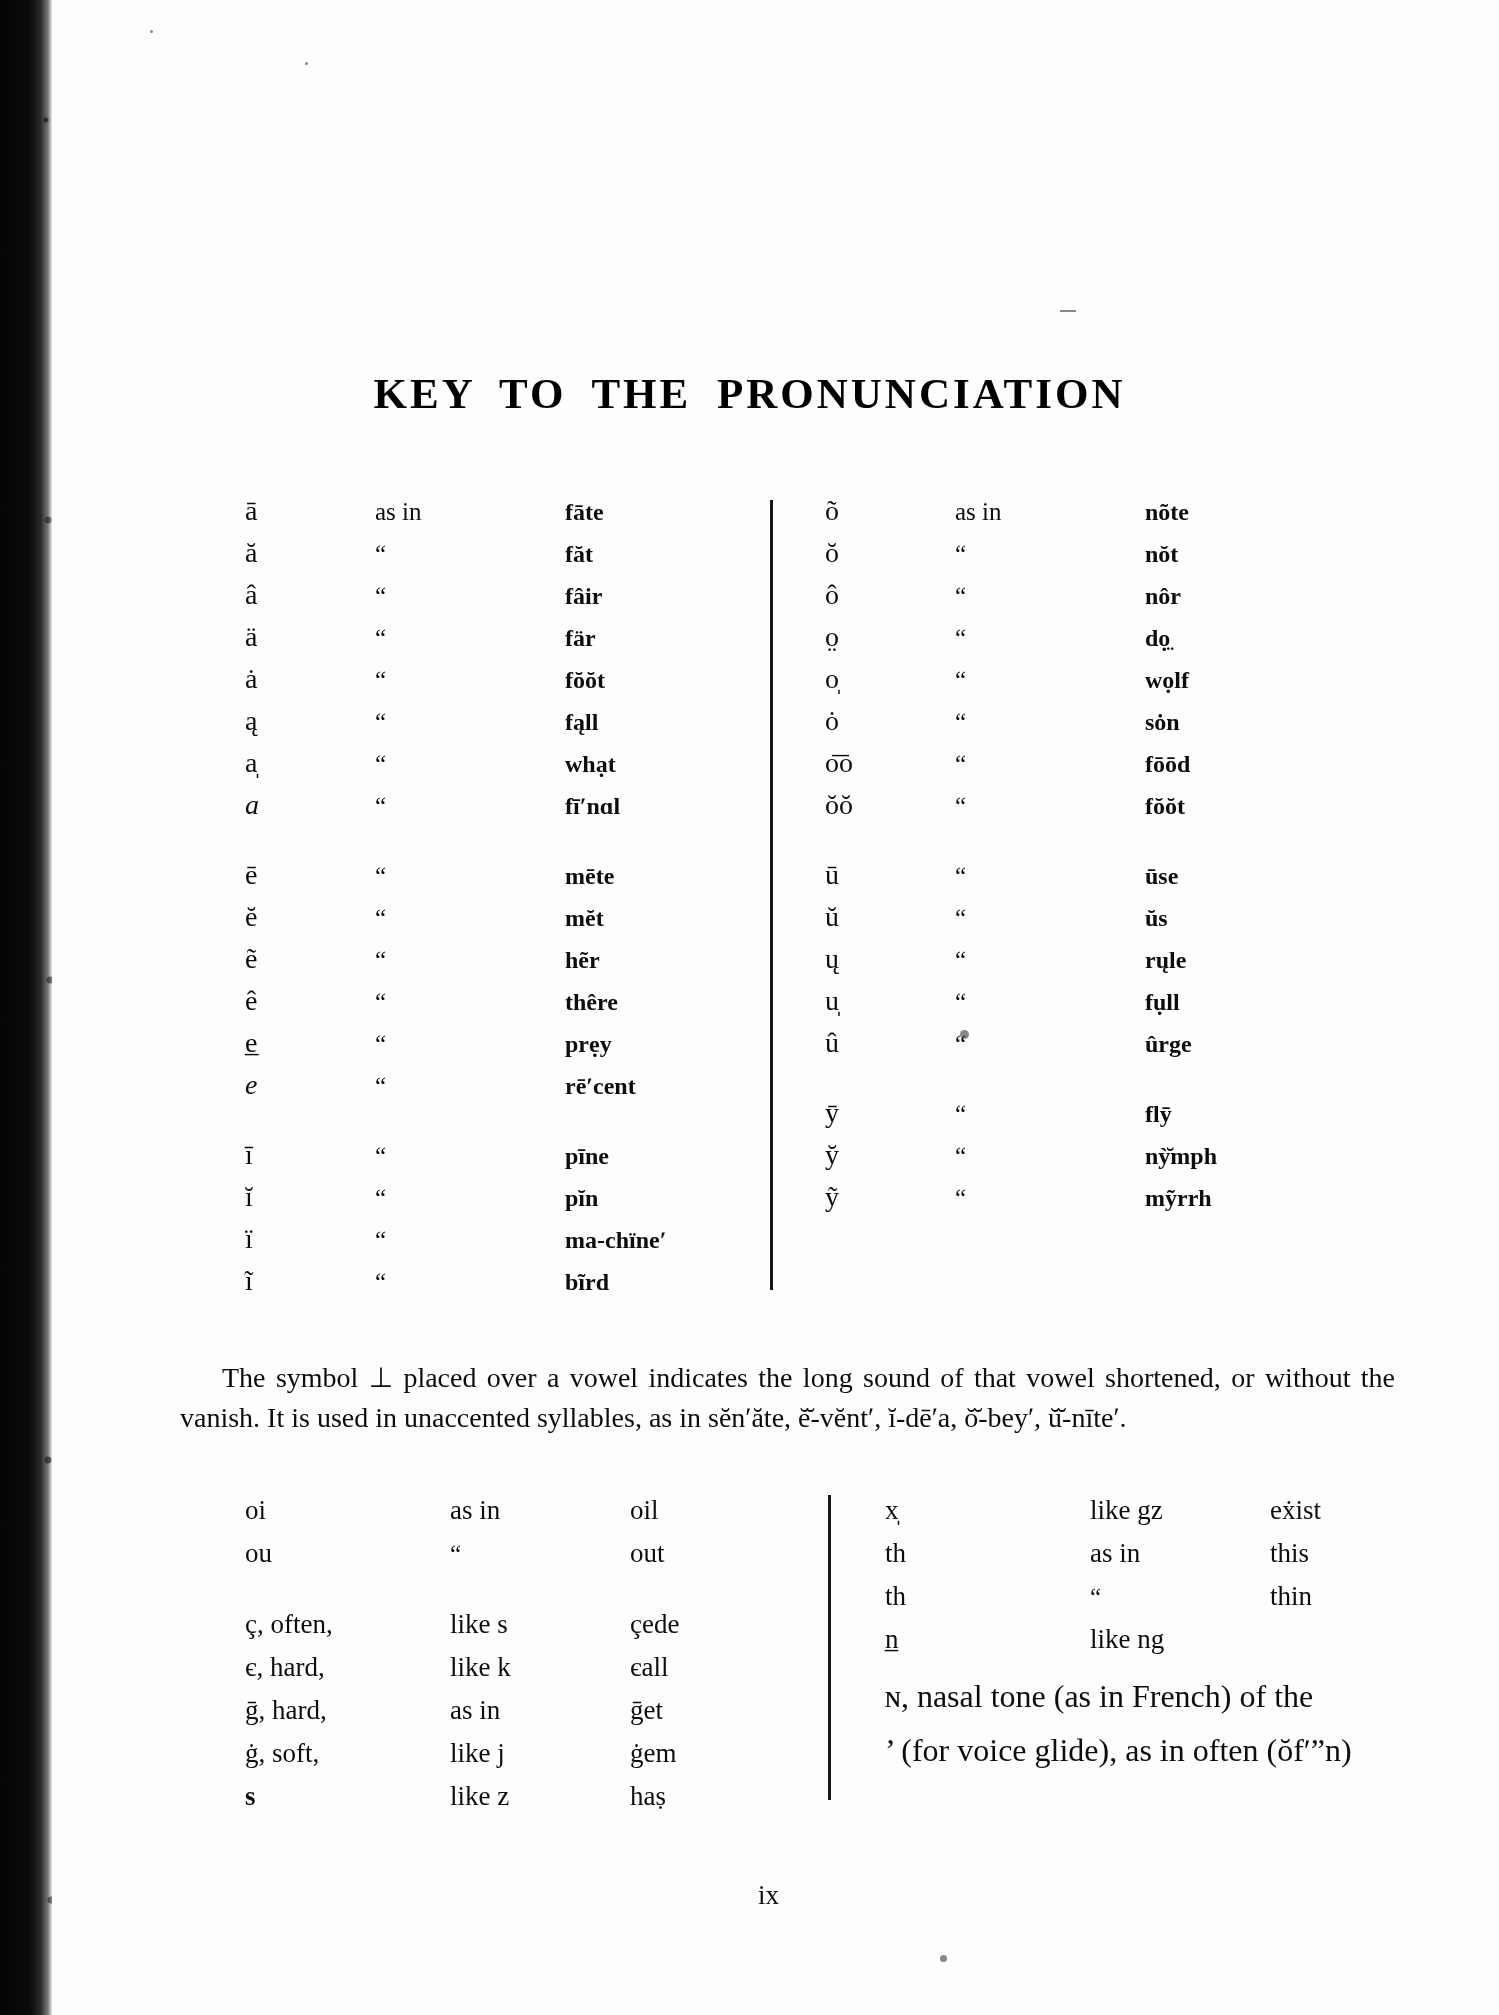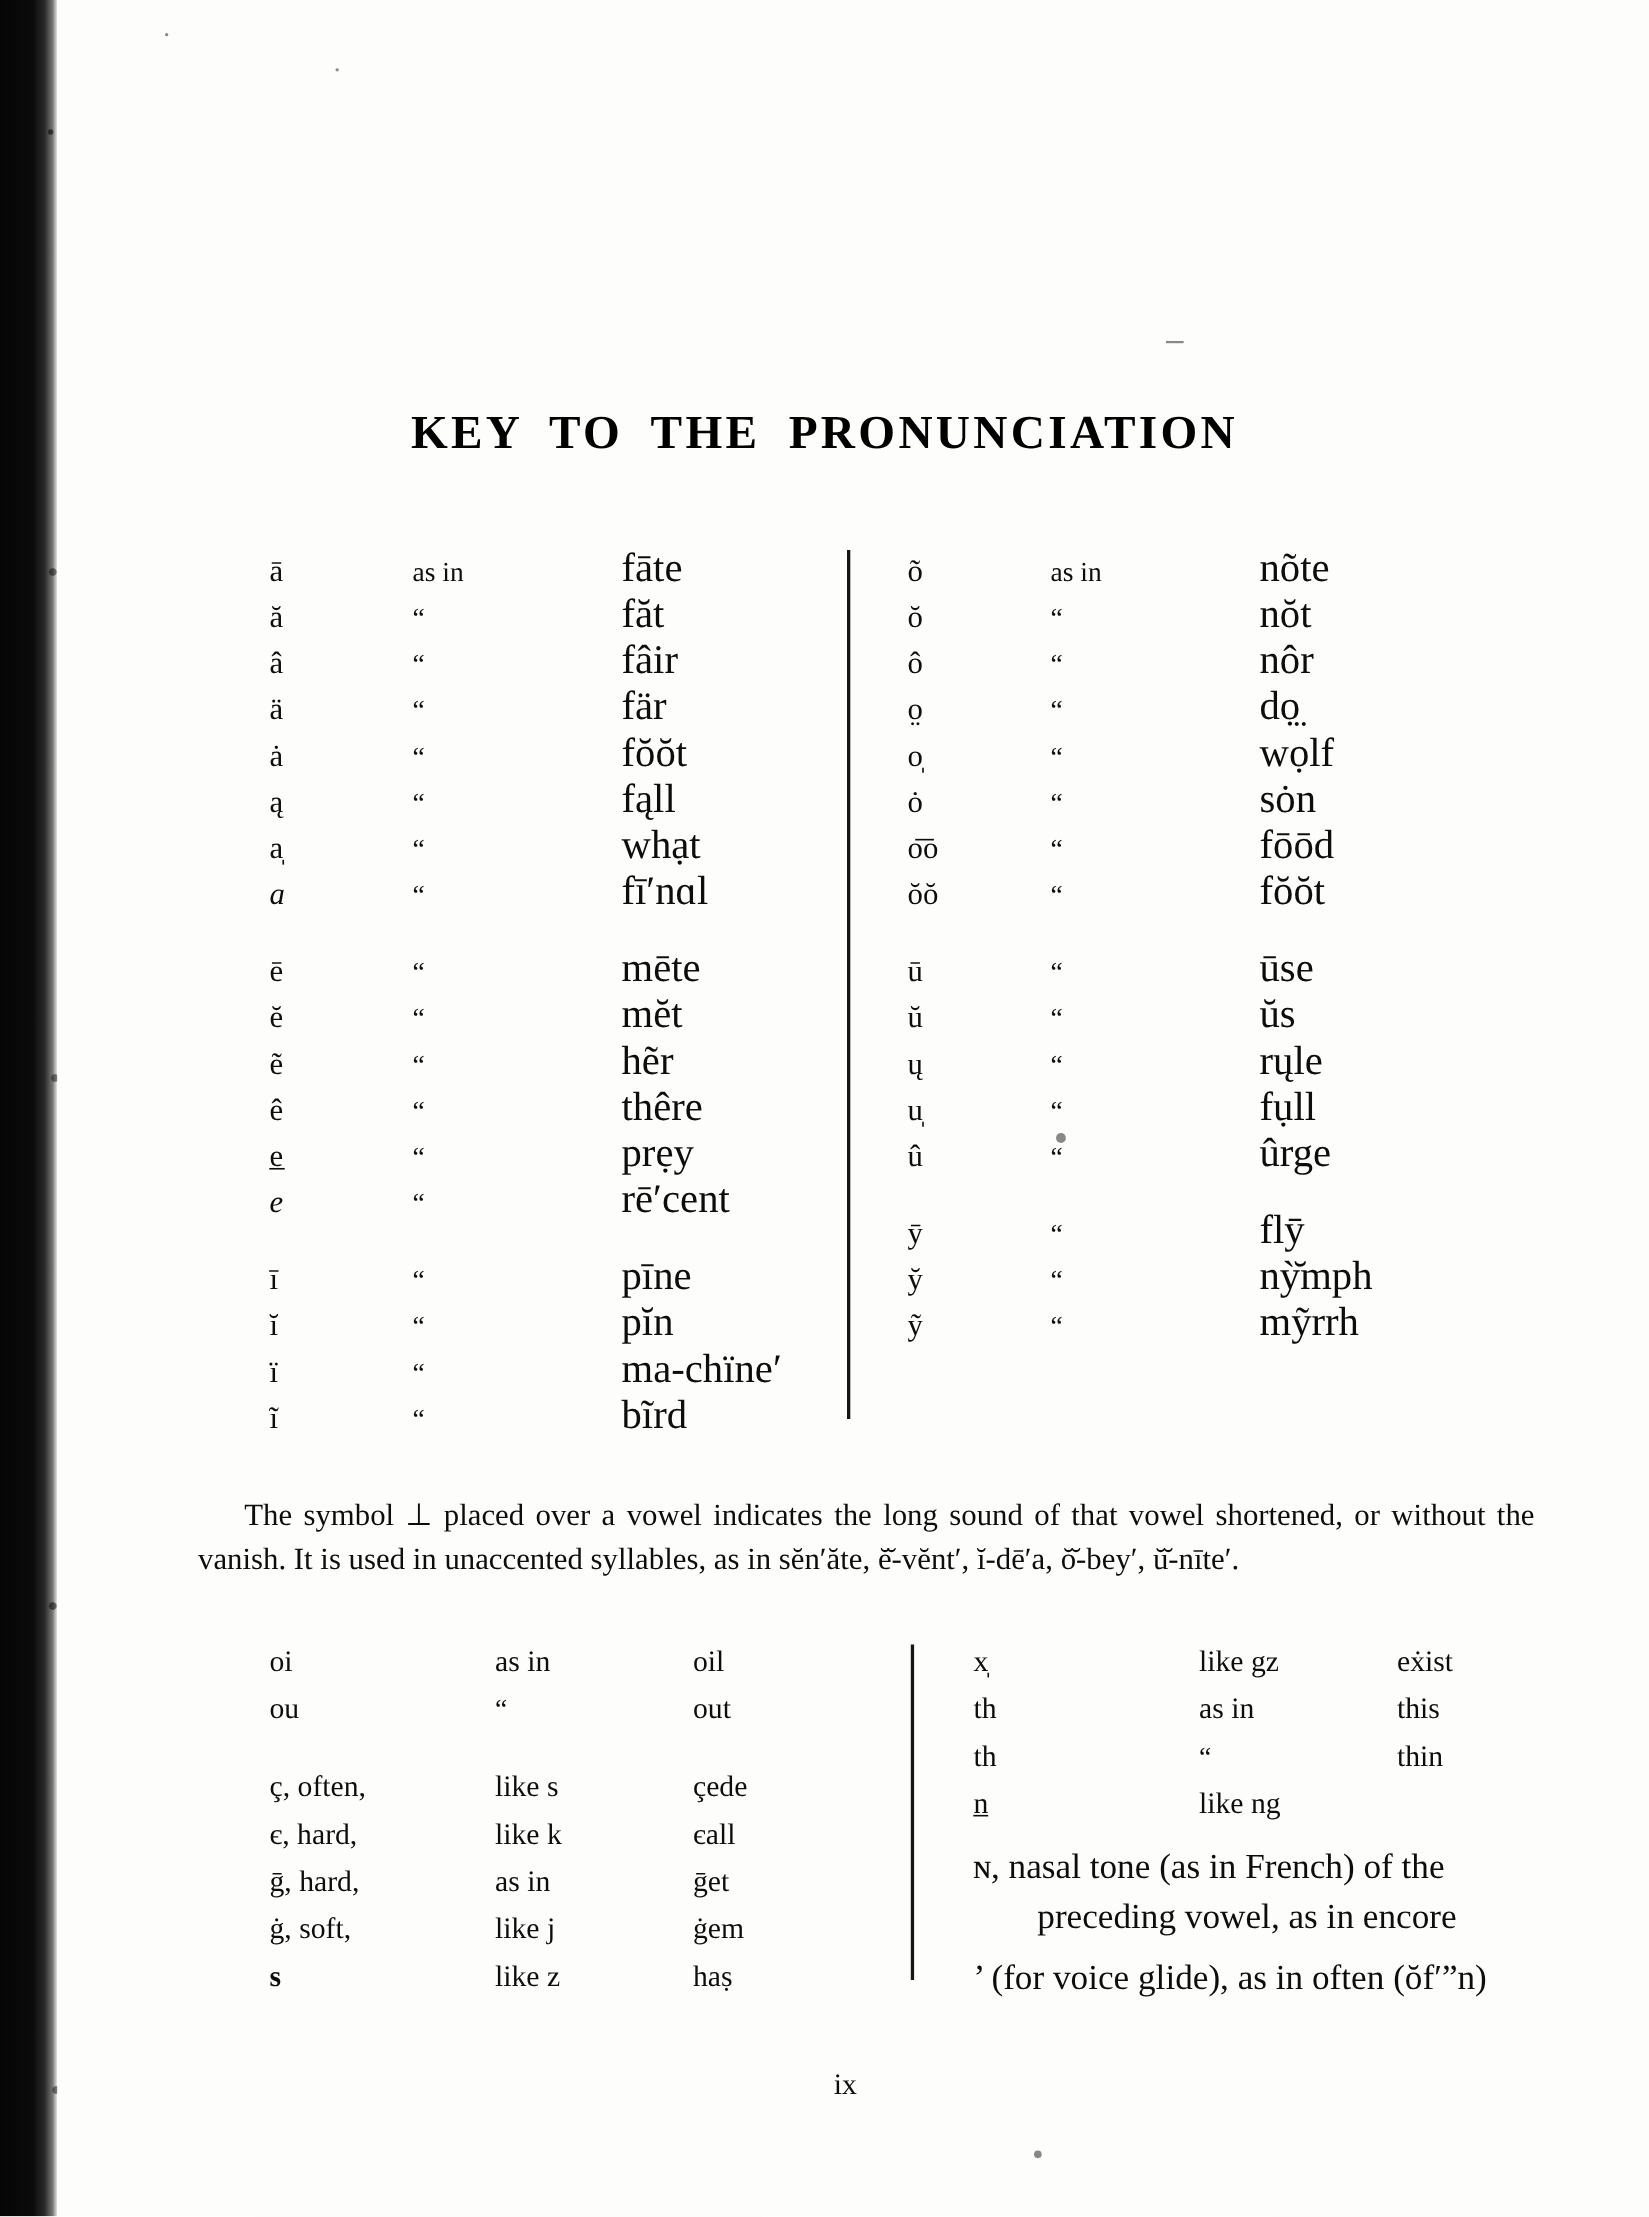--- a/index.html
+++ b/index.html
@@ -90,21 +90,22 @@
     font-size: 28px;
   }
   .row .asin {
     width: 190px;
     text-align: left;
     font-size: 25px;
   }
   .row .ex {
     flex: 1;
     text-align: left;
-    font-size: 37px;
+    font-size: 24px;
+    font-weight: bold;
   }
   .gap { height: 28px; }
 
   .quote { font-size: 25px; letter-spacing: 1px; }
 
   
   .para {
     position: absolute;
     top: 1330px;
     left: 180px;
@@ -434,21 +435,20 @@
         <span class="ex">thin</span>
       </div>
       <div class="lrow">
         <span class="sym">n̲</span>
         <span class="mid">like ng</span>
         <span class="ex"></span>
       </div>
 
       <div class="lfull" style="margin-top:6px;">
         <span>ɴ, nasal tone (as in French) of the</span>
-        <span class="hang">preceding vowel, as in encore</span>
       </div>
       <div class="lfull" style="margin-top:8px;">’ (for voice glide), as in often (ŏfʹ”n)</div>
     </div>
   </div>
 
   <div class="folio">ix</div>
 
 </div>
 
 </body></html>

